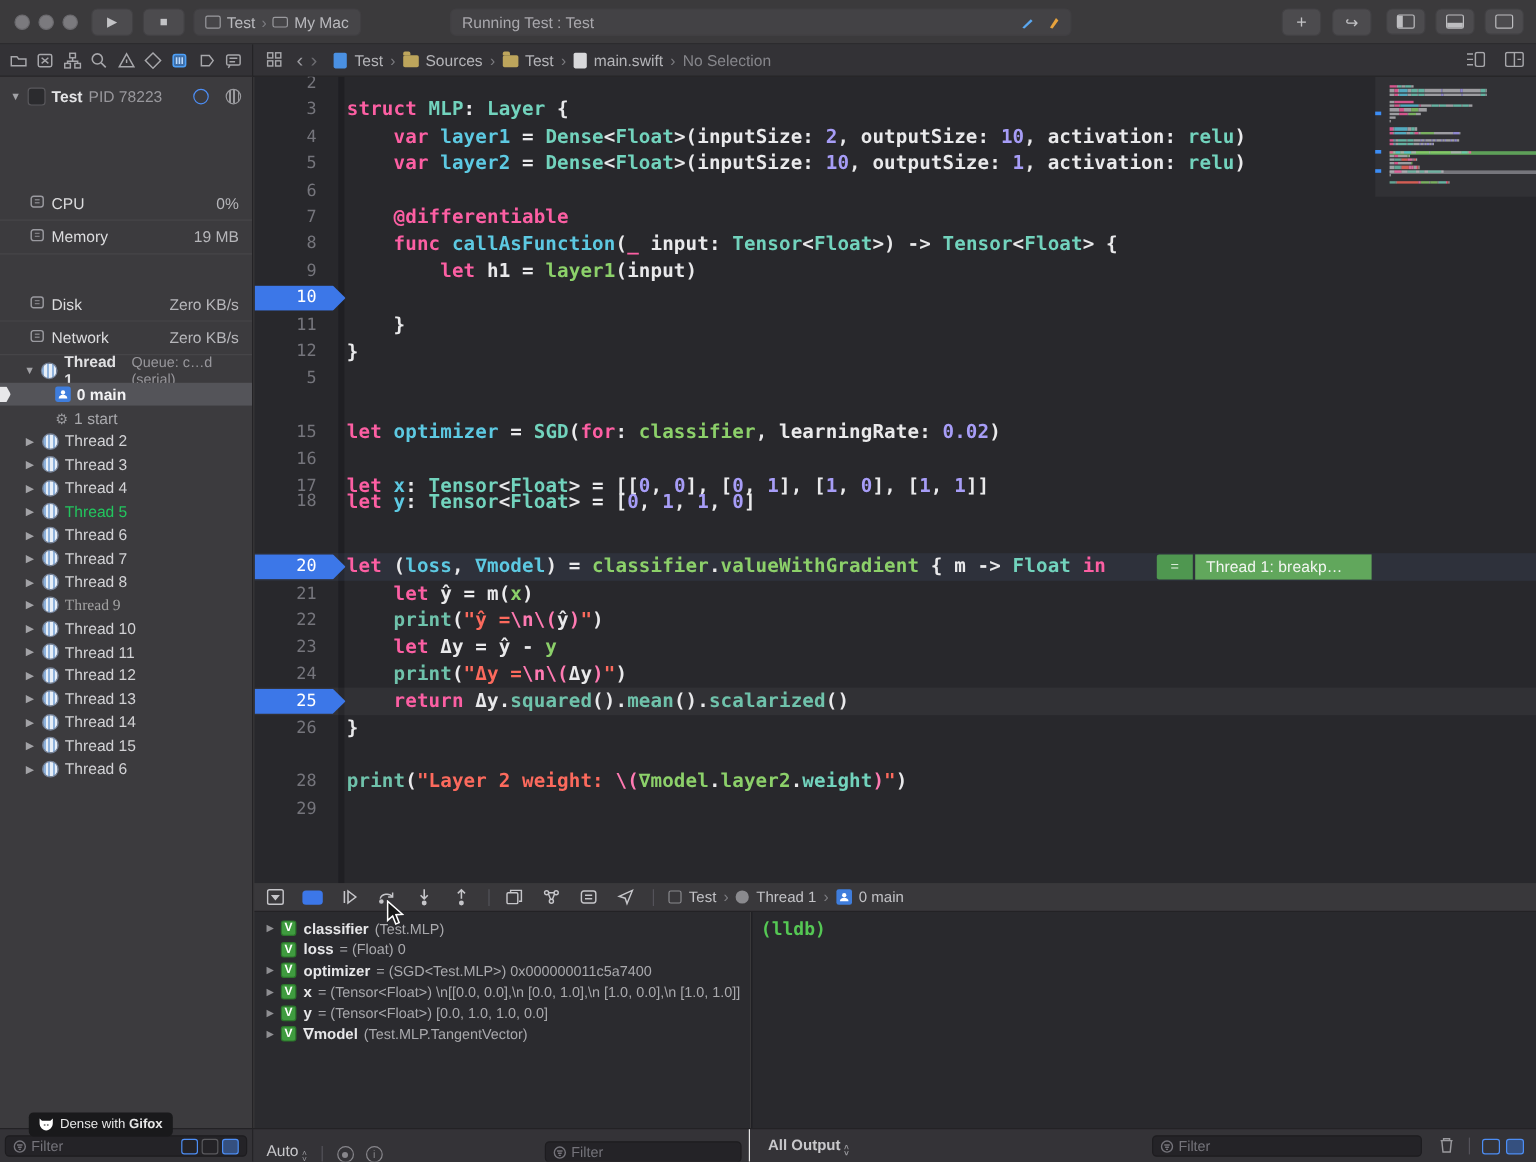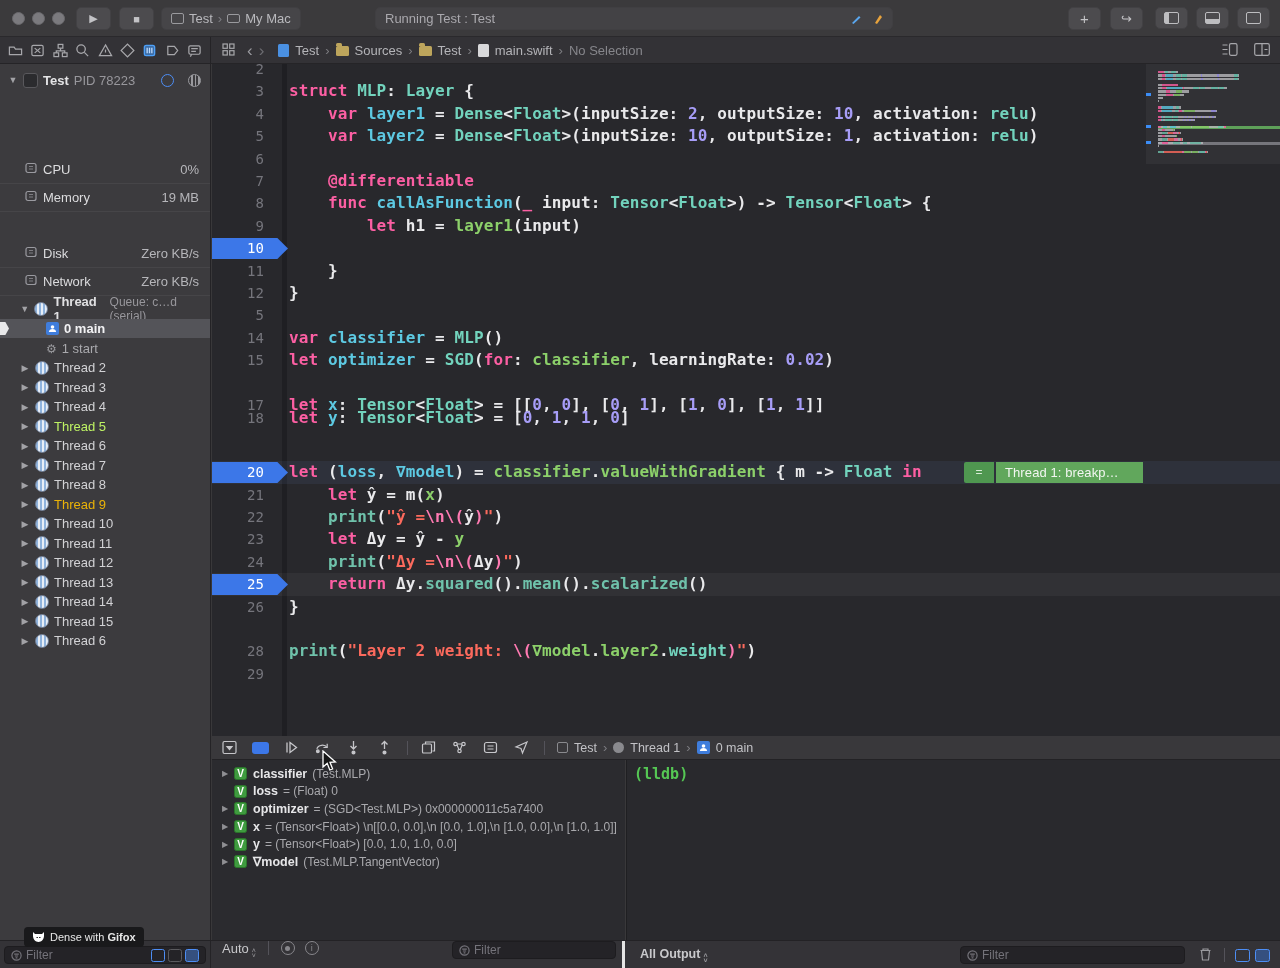--- a/index.html
+++ b/index.html
@@ -74,21 +74,21 @@
   .vname { font-weight:bold; color:#e6e6e8; margin-right:5px; white-space:pre; }
   .vinfo { color:#a9a9ad; white-space:pre; font-size:12px; }
   #lldb-prompt { position:absolute; left:7px; top:5px; font-family:"DejaVu Sans Mono",monospace; font-size:15px; font-weight:bold; color:#55c754; }
 
   
   #bottombar { position:absolute; left:0; top:940px; width:1280px; height:28px; background:#343337; border-top:1px solid #232225; }
   #nav-filter { position:absolute; left:0; top:0; width:211px; height:28px; border-right:1px solid #242326; display:flex; align-items:center; }
   .filter-field { height:18px; background:#242327; border:1px solid #1d1c1f; border-radius:4px; display:flex; align-items:center; gap:4px; padding:0 6px; color:#74737a; font-size:12px; }
   .fic svg { width:11px; height:11px; color:#74737a; display:block; }
   .mini-sq { width:14px; height:13px; border:1px solid #5a5a5e; border-radius:2.5px; }
-  #vars-bar { position:absolute; left:212px; top:0; width:413px; height:28px; display:flex; align-items:flex-start; border-right:3px solid #e5e5e5; }
+  #vars-bar { position:absolute; left:212px; top:0; width:413px; height:28px; display:flex; align-items:flex-end; border-right:1px solid #e5e5e5; }
   #console-bar { position:absolute; left:626px; top:0; width:654px; height:28px; display:flex; align-items:center; }
   .updown { display:inline-flex; flex-direction:column; font-size:7px; line-height:5px; color:#9a9a9e; margin-left:3px; }
   .circ-ic { width:14px; height:14px; border:1.4px solid #88878c; border-radius:50%; display:flex; align-items:center; justify-content:center; font-size:9px; color:#88878c; }
 
   
   #gifox { position:absolute; left:24px; top:927px; height:20px; background:#19191b; border-radius:4px; display:flex; align-items:center; gap:5px; padding:0 8px; color:#e8e8e8; font-size:11px; z-index:20; }
   #cursor { position:absolute; left:322px; top:750px; z-index:40; }
   .panel-btn { width:33px; height:22px; border:1px solid #414043; border-radius:5px; background:#4c4b4e; display:flex; align-items:center; justify-content:center; }
   .panel-glyph { width:15px; height:12px; border:1.4px solid #bdbdc0; border-radius:2px; position:relative; }
   .panel-glyph.pfill-b:after { content:""; position:absolute; left:0; right:0; bottom:0; height:4px; background:#bdbdc0; }
@@ -311,41 +311,41 @@
       <span style="color: rgb(210, 210, 213);">Thread 3</span>
     </div>
     <div class="srow" style="top: 333px; height: 19px; padding-left: 20px;">
       <span class="disc">▶</span>
       <span class="thread-ic"></span>
       <span style="color: rgb(210, 210, 213);">Thread 4</span>
     </div>
     <div class="srow" style="top: 352.5px; height: 19px; padding-left: 20px;">
       <span class="disc">▶</span>
       <span class="thread-ic"></span>
-      <span style="color: #bef264;">Thread 5</span>
+      <span style="color: #22c55e;">Thread 5</span>
     </div>
     <div class="srow" style="top: 372px; height: 19px; padding-left: 20px;">
       <span class="disc">▶</span>
       <span class="thread-ic"></span>
       <span style="color: rgb(210, 210, 213);">Thread 6</span>
     </div>
     <div class="srow" style="top: 391.5px; height: 19px; padding-left: 20px;">
       <span class="disc">▶</span>
       <span class="thread-ic"></span>
       <span style="color: rgb(210, 210, 213);">Thread 7</span>
     </div>
     <div class="srow" style="top: 411px; height: 19px; padding-left: 20px;">
       <span class="disc">▶</span>
       <span class="thread-ic"></span>
       <span style="color: rgb(210, 210, 213);">Thread 8</span>
     </div>
     <div class="srow" style="top: 430.5px; height: 19px; padding-left: 20px;">
       <span class="disc">▶</span>
       <span class="thread-ic"></span>
-      <span style="color: #eab308;">Thread 9</span>
+      <span style="color: #a3a3a3; font-family: Liberation Serif, serif;">Thread 9</span>
     </div>
     <div class="srow" style="top: 450px; height: 19px; padding-left: 20px;">
       <span class="disc">▶</span>
       <span class="thread-ic"></span>
       <span style="color: rgb(210, 210, 213);">Thread 10</span>
     </div>
     <div class="srow" style="top: 469.5px; height: 19px; padding-left: 20px;">
       <span class="disc">▶</span>
       <span class="thread-ic"></span>
       <span style="color: rgb(210, 210, 213);">Thread 11</span>
@@ -656,27 +656,27 @@
       <span class="ctext"><span style="color: rgb(233, 233, 235);">    }</span></span>
     </div>
     <div class="code-row" style="top: 218px;">
       <span class="ln">12</span>
       <span class="ctext"><span style="color: rgb(233, 233, 235);">}</span></span>
     </div>
     <div class="code-row" style="top: 240.4px;">
       <span class="ln">5</span>
       <span class="ctext"></span>
     </div>
-    <div class="code-row" style="top: 262.8px;">
-      <span class="ln">14</span>
-      <span class="ctext"><span style="color: rgb(252, 95, 163); font-weight: 700;">var</span><span style="color: rgb(233, 233, 235);"> </span><span style="color: rgb(93, 201, 226);">classifier</span><span style="color: rgb(233, 233, 235);"> = </span><span style="color: rgb(114, 211, 189);">MLP</span><span style="color: rgb(233, 233, 235);">()</span></span>
-    </div>
     <div class="code-row" style="top: 285.2px;">
       <span class="ln">15</span>
       <span class="ctext"><span style="color: rgb(252, 95, 163); font-weight: 700;">let</span><span style="color: rgb(233, 233, 235);"> </span><span style="color: rgb(93, 201, 226);">optimizer</span><span style="color: rgb(233, 233, 235);"> = </span><span style="color: rgb(114, 211, 189);">SGD</span><span style="color: rgb(233, 233, 235);">(</span><span style="color: rgb(252, 95, 163); font-weight: 700;">for</span><span style="color: rgb(233, 233, 235);">: </span><span style="color: rgb(140, 208, 106);">classifier</span><span style="color: rgb(233, 233, 235);">, learningRate: </span><span style="color: rgb(167, 157, 247);">0.02</span><span style="color: rgb(233, 233, 235);">)</span></span>
+    </div>
+    <div class="code-row" style="top: 307.6px;">
+      <span class="ln">16</span>
+      <span class="ctext"></span>
     </div>
     <div class="code-row" style="top: 330px;">
       <span class="ln">17</span>
       <span class="ctext"><span style="color: rgb(252, 95, 163); font-weight: 700;">let</span><span style="color: rgb(233, 233, 235);"> </span><span style="color: rgb(93, 201, 226);">x</span><span style="color: rgb(233, 233, 235);">: </span><span style="color: rgb(114, 211, 189);">Tensor</span><span style="color: rgb(233, 233, 235);">&lt;</span><span style="color: rgb(114, 211, 189);">Float</span><span style="color: rgb(233, 233, 235);">&gt; = [[</span><span style="color: rgb(167, 157, 247);">0</span><span style="color: rgb(233, 233, 235);">, </span><span style="color: rgb(167, 157, 247);">0</span><span style="color: rgb(233, 233, 235);">], [</span><span style="color: rgb(167, 157, 247);">0</span><span style="color: rgb(233, 233, 235);">, </span><span style="color: rgb(167, 157, 247);">1</span><span style="color: rgb(233, 233, 235);">], [</span><span style="color: rgb(167, 157, 247);">1</span><span style="color: rgb(233, 233, 235);">, </span><span style="color: rgb(167, 157, 247);">0</span><span style="color: rgb(233, 233, 235);">], [</span><span style="color: rgb(167, 157, 247);">1</span><span style="color: rgb(233, 233, 235);">, </span><span style="color: rgb(167, 157, 247);">1</span><span style="color: rgb(233, 233, 235);">]]</span></span>
     </div>
     <div class="code-row" style="top: 343px;">
       <span class="ln">18</span>
       <span class="ctext"><span style="color: rgb(252, 95, 163); font-weight: 700;">let</span><span style="color: rgb(233, 233, 235);"> </span><span style="color: rgb(93, 201, 226);">y</span><span style="color: rgb(233, 233, 235);">: </span><span style="color: rgb(114, 211, 189);">Tensor</span><span style="color: rgb(233, 233, 235);">&lt;</span><span style="color: rgb(114, 211, 189);">Float</span><span style="color: rgb(233, 233, 235);">&gt; = [</span><span style="color: rgb(167, 157, 247);">0</span><span style="color: rgb(233, 233, 235);">, </span><span style="color: rgb(167, 157, 247);">1</span><span style="color: rgb(233, 233, 235);">, </span><span style="color: rgb(167, 157, 247);">1</span><span style="color: rgb(233, 233, 235);">, </span><span style="color: rgb(167, 157, 247);">0</span><span style="color: rgb(233, 233, 235);">]</span></span>
     </div>
     <div class="code-row hl1" style="top: 397.2px;">

